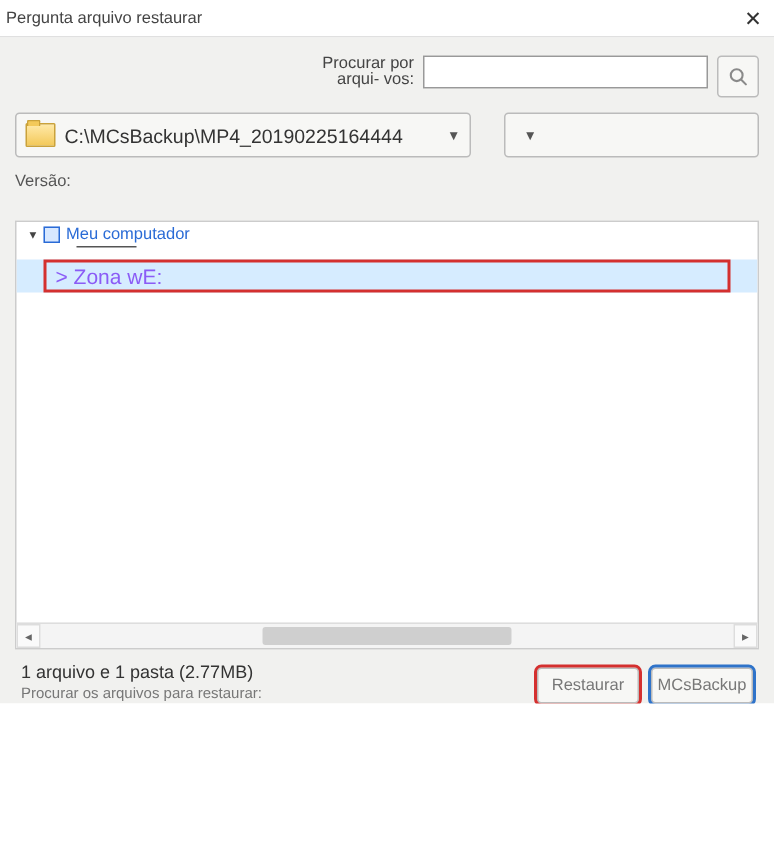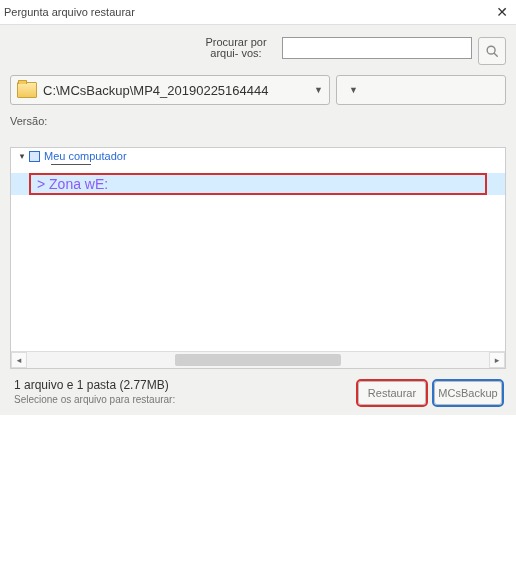--- a/index.html
+++ b/index.html
@@ -1,25 +1,25 @@
 <!DOCTYPE html>
 <html><head>
 <meta charset="utf-8">
 <style>
 html,body{margin:0;padding:0;font-family:Tahoma,Arial,sans-serif;font-size:11px;color:#333;background:#fff}
-.window{width:516px;height:415px;box-sizing:border-box;position:relative;background:#fff;display:flex;flex-direction:column}
+.window{width:516px;height:469px;box-sizing:border-box;position:relative;background:#fff;display:flex;flex-direction:column}
 .titlebar{height:24px;display:flex;align-items:center;padding:0 6px 0 4px;border-bottom:1px solid #e0e0e0}
 .titlebar .title{flex:1;font-size:11px;color:#444}
 .titlebar .close{width:16px;height:16px;display:flex;align-items:center;justify-content:center;font-size:14px;color:#333;cursor:pointer}
 .body{flex:1;padding:6px 10px 0 10px;background:#f1f1ef;display:flex;flex-direction:column;box-sizing:border-box}
 .searchrow{display:flex;align-items:flex-start;justify-content:flex-end;gap:6px;padding:6px 0 10px 0}
-.searchrow .lbl{width:80px;text-align:center;color:#444;line-height:11px}
+.searchrow .lbl{width:80px;text-align:right;color:#444;line-height:11px}
 .searchrow input{width:190px;height:22px;border:1px solid #999;background:#fff;box-sizing:border-box;padding:0 4px}
 .iconbtn{width:26px;height:26px;border:1px solid #bbb;border-radius:3px;background:#f7f7f5;display:flex;align-items:center;justify-content:center;cursor:pointer}
-.pathrow{display:flex;gap:6px;margin-bottom:10px}
+.pathrow{display:flex;gap:22px;margin-bottom:10px}
 .combo{height:30px;border:1px solid #bbb;border-radius:3px;background:#f7f7f5;display:flex;align-items:center;padding:0 6px;font-size:13px;color:#333;box-sizing:border-box;cursor:pointer}
 .combo.path{flex:1;min-width:0}
 .combo.version{width:170px}
 .combo .txt{flex:1;white-space:nowrap;overflow:hidden;text-overflow:ellipsis}
 .combo .caret{margin-left:6px;font-size:9px;color:#555}
 .foldericon{width:18px;height:14px;margin-right:6px;background:linear-gradient(#ffe9a8,#f3c95a);border:1px solid #caa23b;border-radius:1px;position:relative}
 .foldericon:before{content:"";position:absolute;top:-3px;left:0;width:7px;height:3px;background:#f3c95a;border:1px solid #caa23b;border-bottom:none;border-radius:1px 1px 0 0}
 .versionlbl{font-size:11px;color:#555;margin-bottom:20px}
 .treewrap{flex:1;border:1px solid #ccc;background:#fff;display:flex;flex-direction:column;min-height:0}
 .treehdr{display:flex;height:18px;align-items:center;border-bottom:1px solid #e3e3e3;font-size:11px;color:#444;padding-left:6px}
@@ -32,21 +32,21 @@
 .chk{width:11px;height:11px;border:1px solid #2a6bd6;background:#d8e8ff;margin-right:4px;box-sizing:border-box}
 .mclabel{cursor:pointer}
 .stub{margin-left:40px;height:6px;border-top:1px solid #555;width:40px}
 .selwrap{position:relative;margin-left:18px;margin-right:18px;margin-top:2px}
 .selbg{position:absolute;left:-18px;right:-18px;top:0;height:22px;background:#d6ecff}
 .selbox{position:relative;border:2px solid #d4302f;height:22px;display:flex;align-items:center;padding-left:6px;font-size:14px;color:#8b5cf6;box-sizing:border-box}
 .hscroll{height:16px;border-top:1px solid #ddd;background:#f4f4f4;display:flex;align-items:center}
 .hscroll .arrow{width:16px;height:16px;display:flex;align-items:center;justify-content:center;font-size:9px;color:#666;background:#fafafa;border:1px solid #ddd;box-sizing:border-box;cursor:pointer}
 .hscroll .track{flex:1;position:relative;height:16px}
 .hscroll .thumb{position:absolute;left:32%;width:36%;top:2px;bottom:2px;background:#cfcfcf;border-radius:2px}
-.footer{padding:8px 4px 10px 4px;display:flex;align-items:flex-end}
+.footer{padding:8px 4px 0 4px;display:flex;align-items:flex-start}
 .footer .info{flex:1}
 .footer .summary{font-size:12px;color:#333;margin-bottom:2px}
 .footer .hint{font-size:10px;color:#777}
 .btns{display:flex;gap:8px;align-items:center;margin-top:4px}
 .btn{height:24px;min-width:68px;border:1px solid #bbb;border-radius:3px;background:#f7f7f5;display:flex;align-items:center;justify-content:center;font-size:11px;color:#777;cursor:pointer;box-sizing:border-box}
 .btn.restore{outline:2px solid #d4302f;outline-offset:0}
 .btn.cancel{outline:2px solid #2f73c9;outline-offset:0}
 </style>
 </head>
 <body>
@@ -97,21 +97,21 @@
         <div class="arrow">◂</div>
         <div class="track">
             <div class="thumb"></div>
           </div>
         <div class="arrow">▸</div>
       </div>
     </div>
     <div class="footer">
       <div class="info">
         <div class="summary">1 arquivo e 1 pasta (2.77MB)</div>
-        <div class="hint">Selecione os arquivo para
+        <div class="hint">Procurar os arquivos para
 restaurar:</div>
       </div>
       <div class="btns">
         <div class="btn restore">Restaurar</div>
         <div class="btn cancel">MCsBackup</div>
       </div>
     </div>
   </div>
 </div>
 

